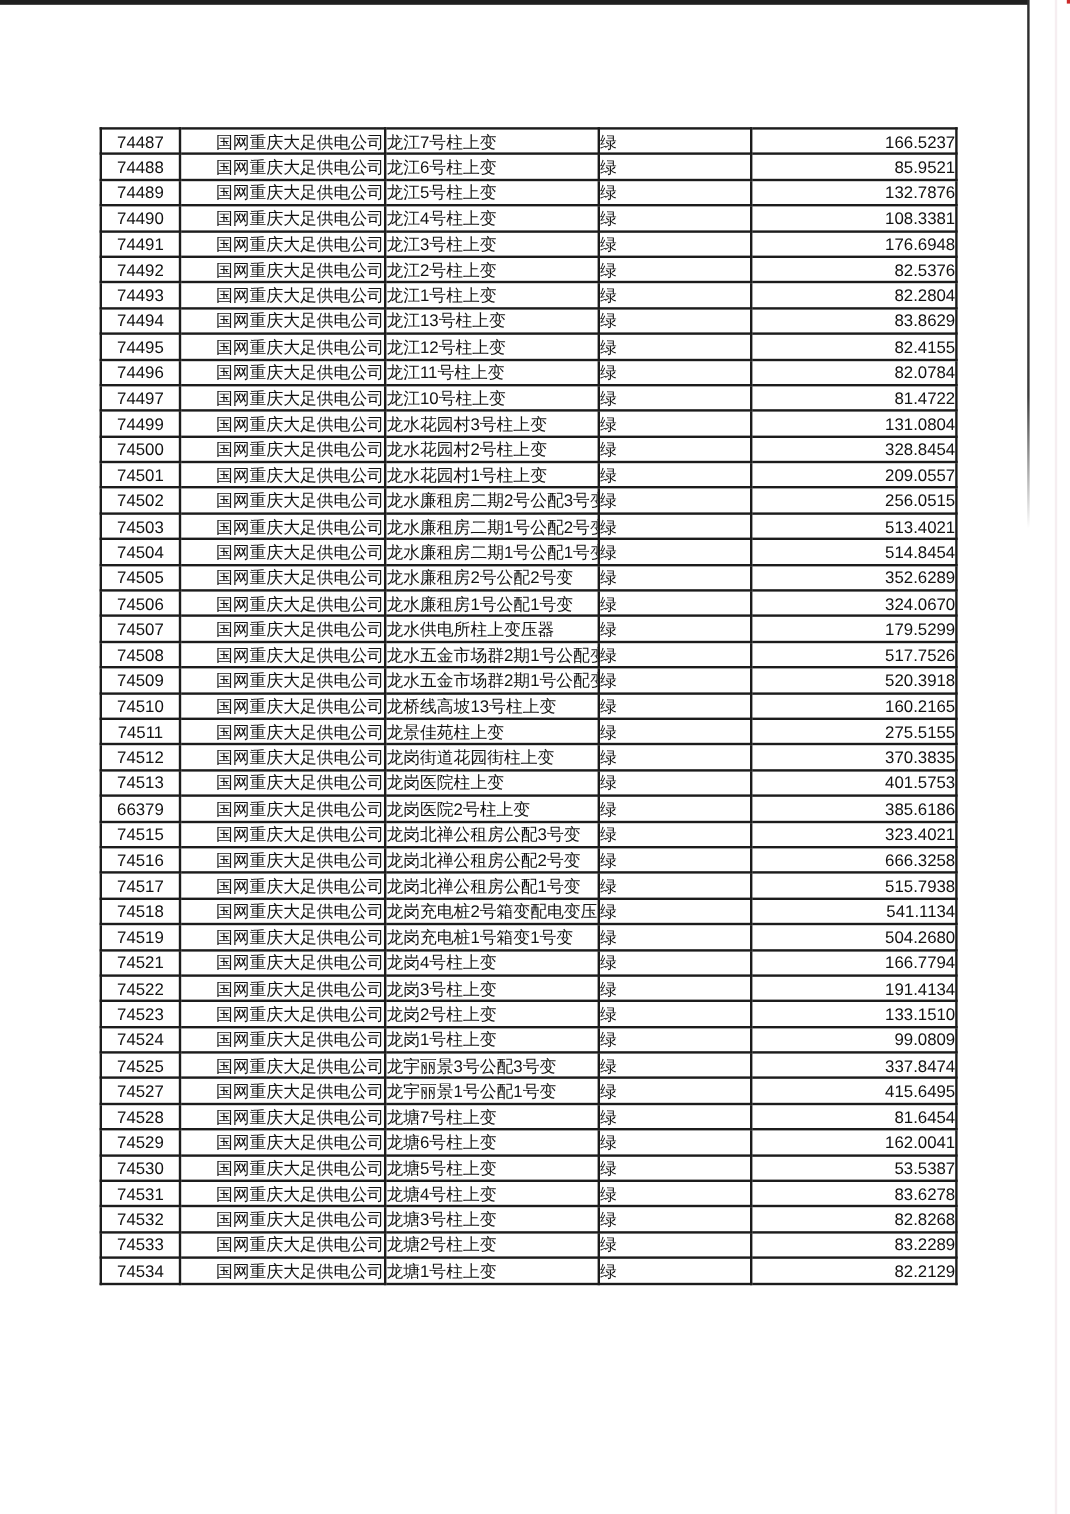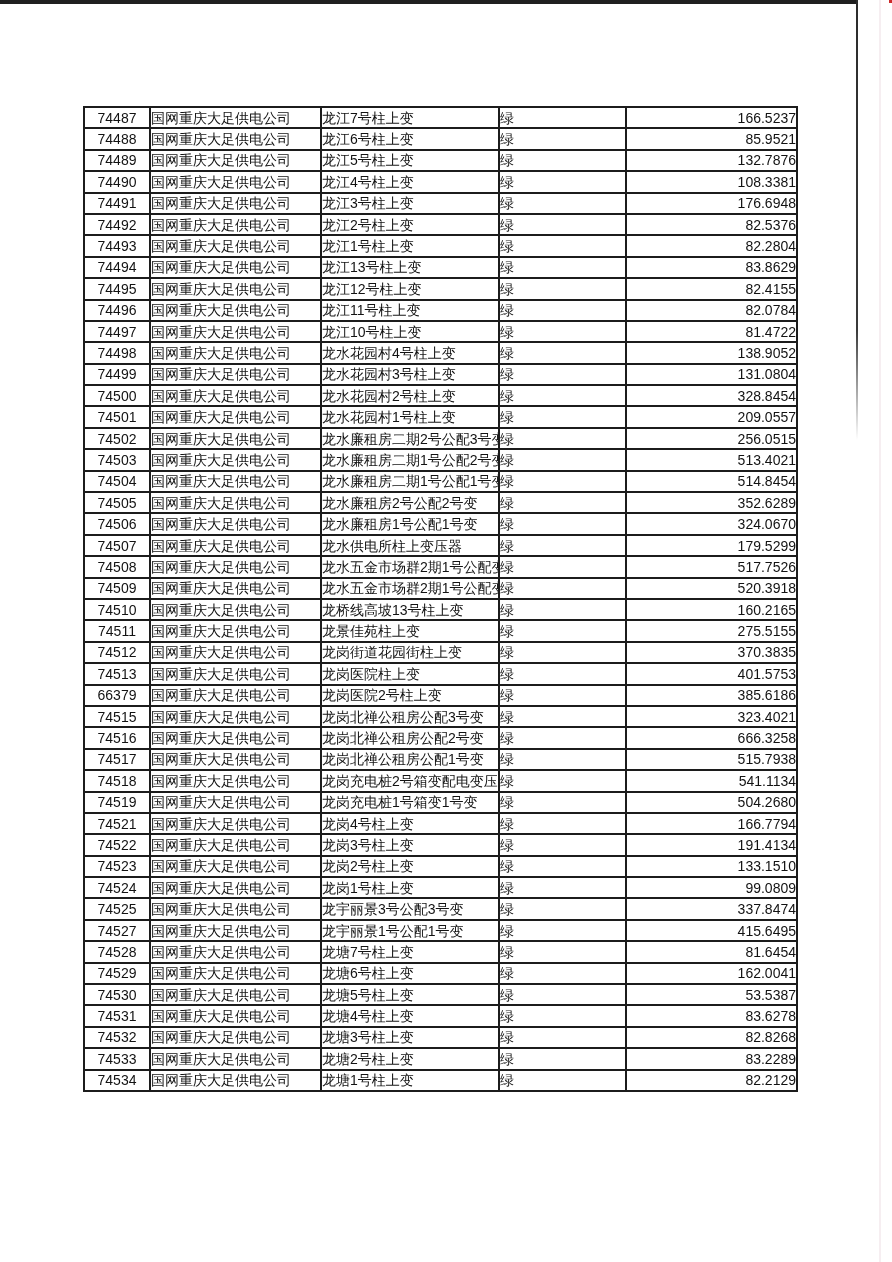--- a/index.html
+++ b/index.html
@@ -56,21 +56,21 @@
     height: 19.4px;
     padding: 0;
     font-size: 14px;
     line-height: 1;
     color: #121212;
     white-space: nowrap;
     overflow: hidden;
     vertical-align: middle;
   }
   td.col-id     { width: 64px;  text-align: center; }
-  td.col-company{ width: 169px; text-align: left; padding-left: 4px; margin-left: 35px; }
+  td.col-company{ width: 169px; text-align: right; padding-left: 4px; margin-left: 35px; }
   td.col-device { width: 176px; text-align: left; padding-left: 4px; }
   td.col-status { width: 125px; text-align: left; padding-left: 4px; }
   td.col-value  { width: 169px; text-align: right; }
 </style>
 </head>
 <body>
 
 <div class="top-bar"></div>
 <div class="side-line"></div>
 <div class="faint-line"></div>
@@ -150,27 +150,20 @@
           <td class="col-value">82.0784</td>
         </tr>
         <tr>
           <td class="col-id">74497</td>
           <td class="col-company">国网重庆大足供电公司</td>
           <td class="col-device">龙江10号柱上变</td>
           <td class="col-status">绿</td>
           <td class="col-value">81.4722</td>
         </tr>
         <tr>
-          <td class="col-id">74498</td>
-          <td class="col-company">国网重庆大足供电公司</td>
-          <td class="col-device">龙水花园村4号柱上变</td>
-          <td class="col-status">绿</td>
-          <td class="col-value">138.9052</td>
-        </tr>
-        <tr>
           <td class="col-id">74499</td>
           <td class="col-company">国网重庆大足供电公司</td>
           <td class="col-device">龙水花园村3号柱上变</td>
           <td class="col-status">绿</td>
           <td class="col-value">131.0804</td>
         </tr>
         <tr>
           <td class="col-id">74500</td>
           <td class="col-company">国网重庆大足供电公司</td>
           <td class="col-device">龙水花园村2号柱上变</td>

